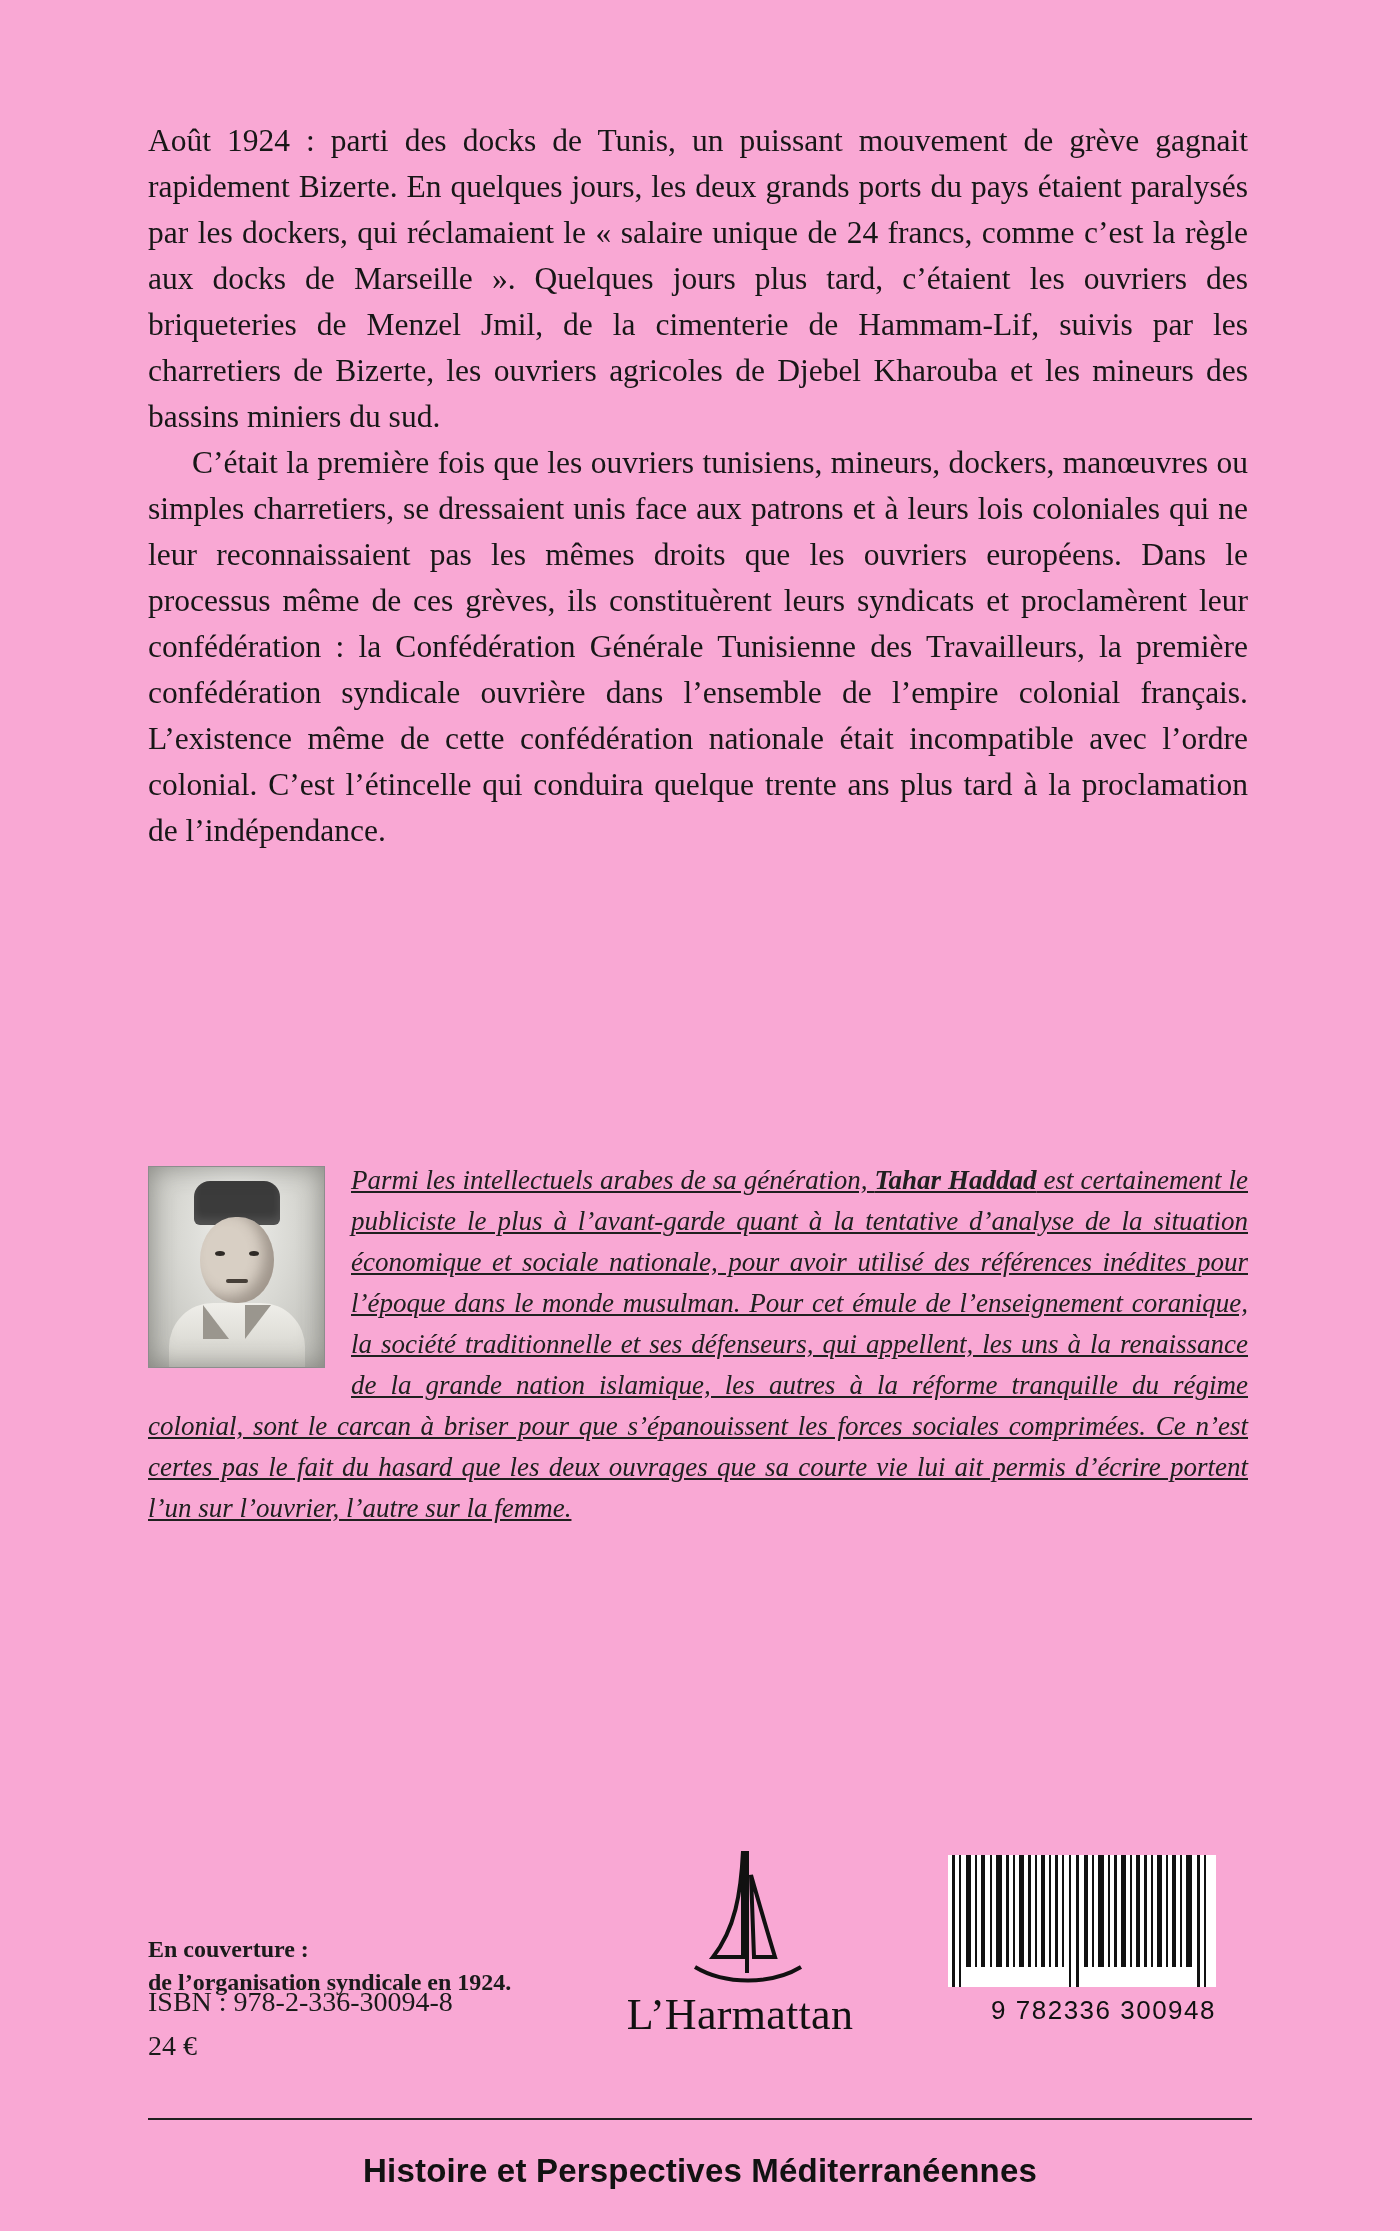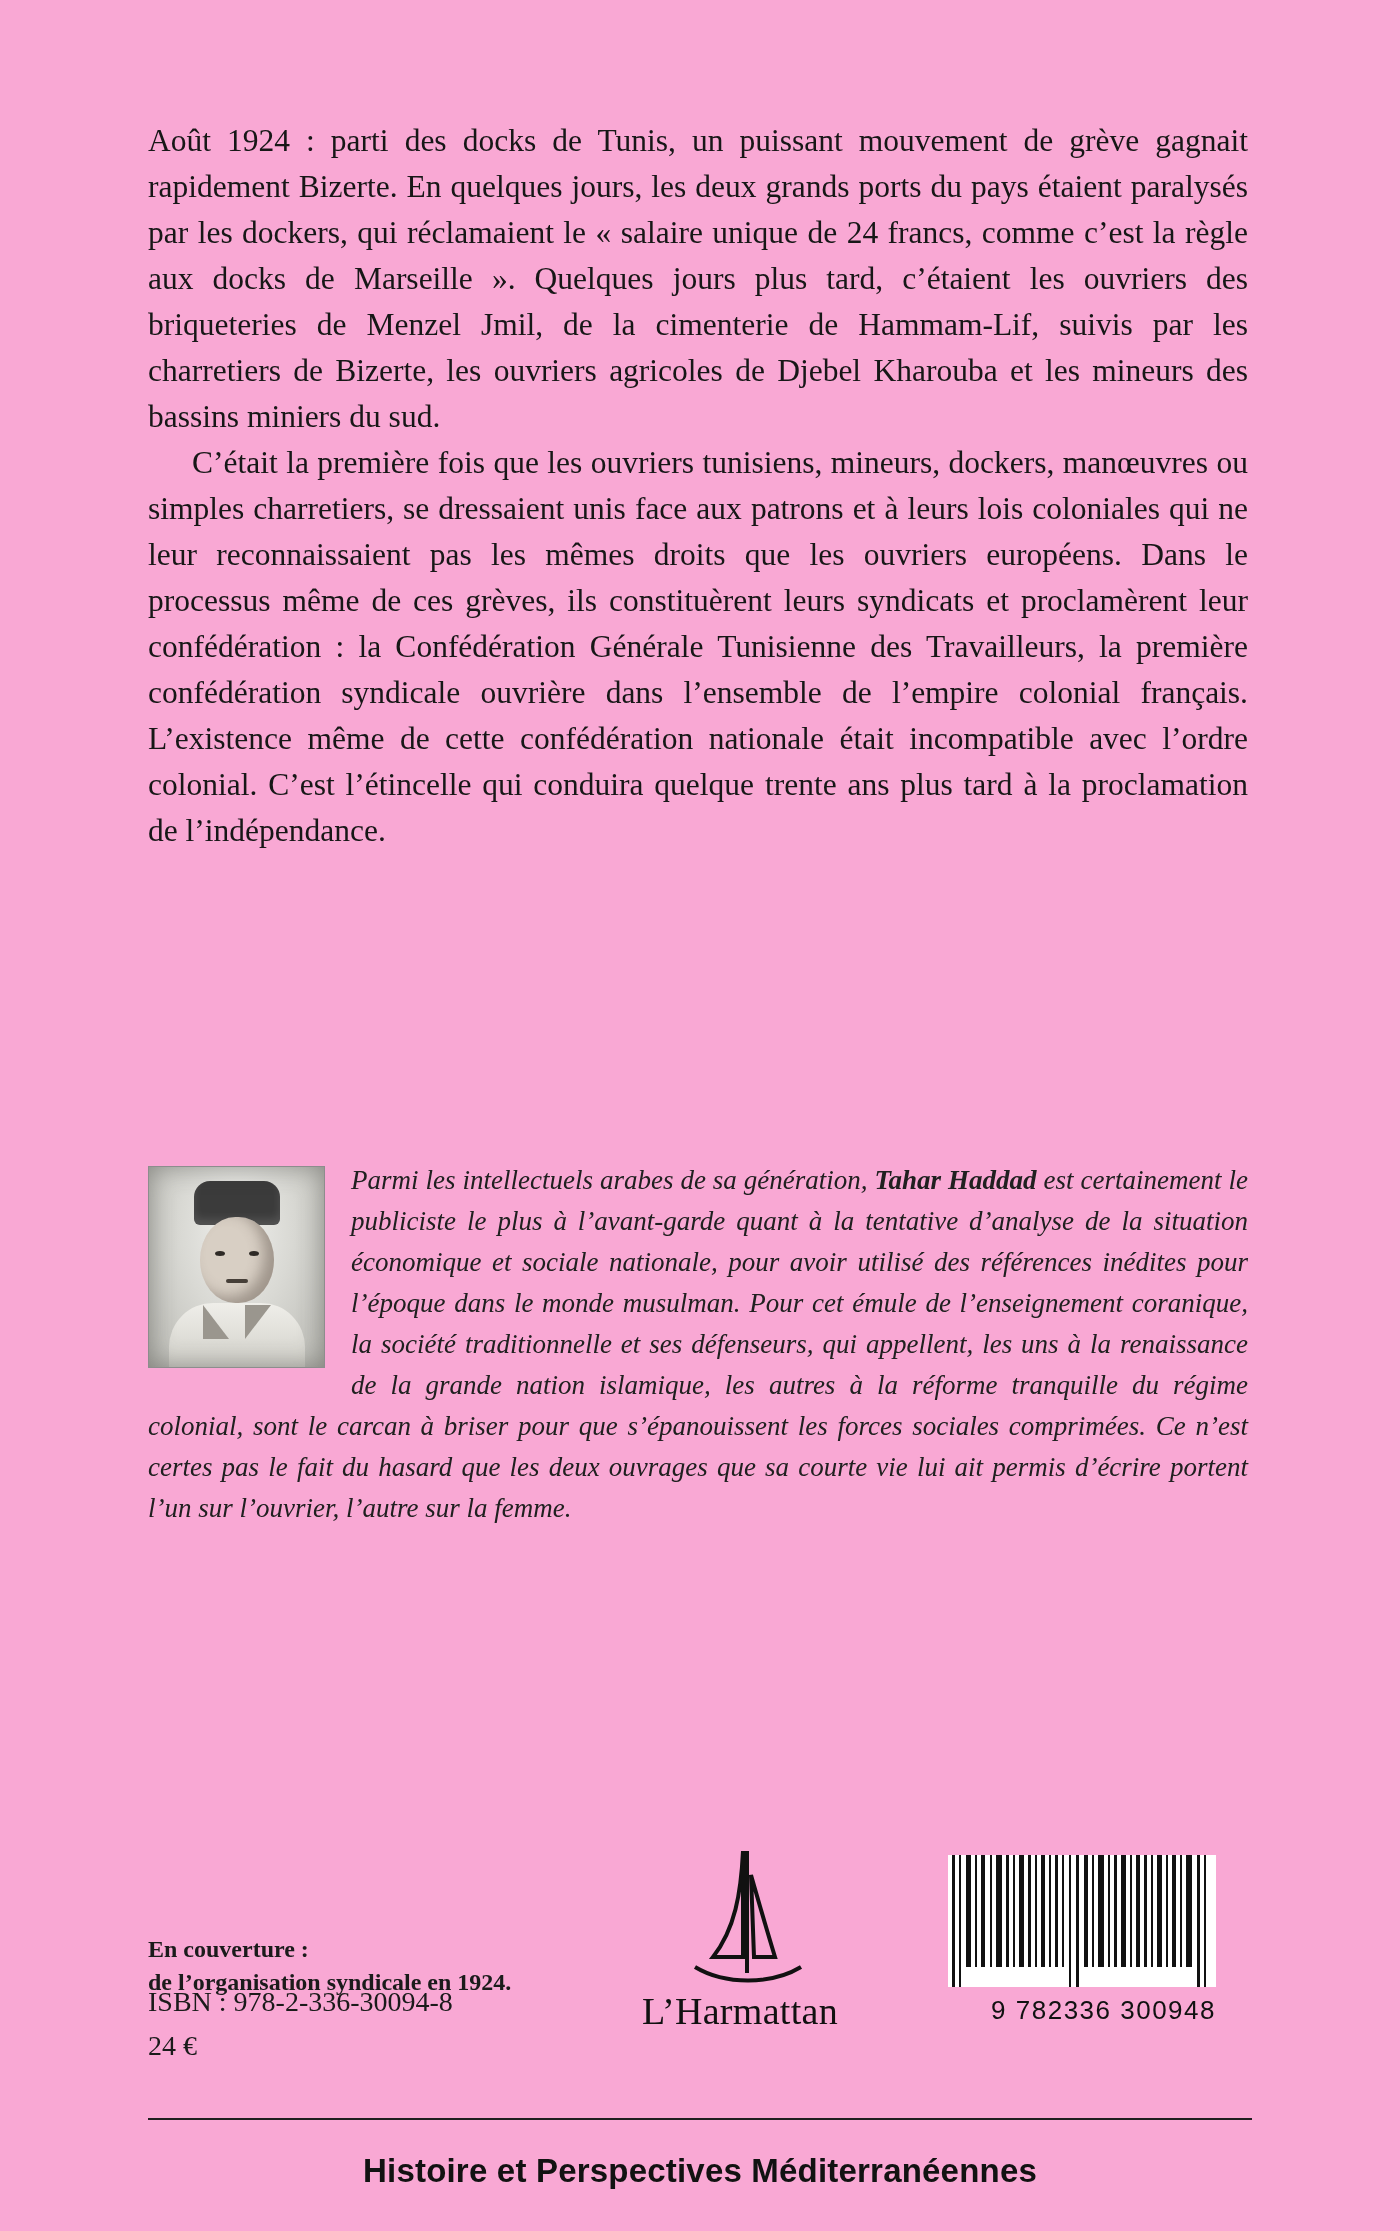--- a/index.html
+++ b/index.html
@@ -131,20 +131,21 @@
   }
 
   .author-block p {
     margin: 0;
     font-family: "Liberation Serif", serif;
     font-style: italic;
     font-size: 27px;
     line-height: 41px;
     text-align: justify;
     color: #202020;
+    text-decoration: underline;
   }
   .author-block b {
     font-weight: bold;
     font-style: italic;
   }
 
   
   .cover-credit {
     position: absolute;
     left: 148px;
@@ -171,21 +172,21 @@
     position: absolute;
     left: 625px;
     top: 1845px;
     width: 230px;
     height: 220px;
     text-align: center;
   }
   .publisher svg { display: block; margin: 0 auto; }
   .publisher .name {
     font-family: "Liberation Serif", serif;
-    font-size: 38px;
+    font-size: 44px;
     letter-spacing: .3px;
     color: #111;
     margin-top: -6px;
   }
 
   
   .barcode {
     position: absolute;
     left: 948px;
     top: 1855px;

